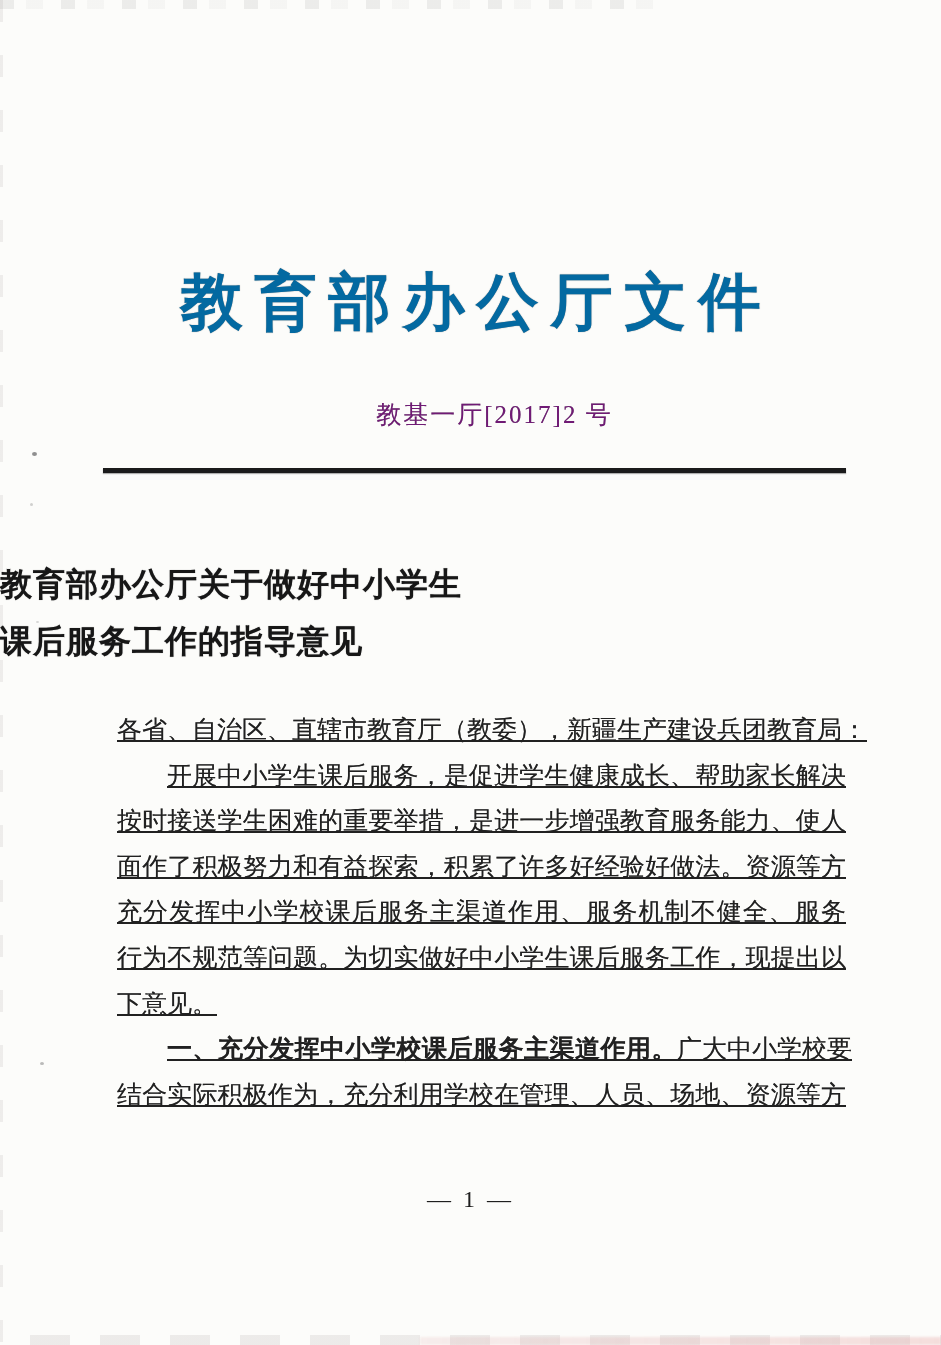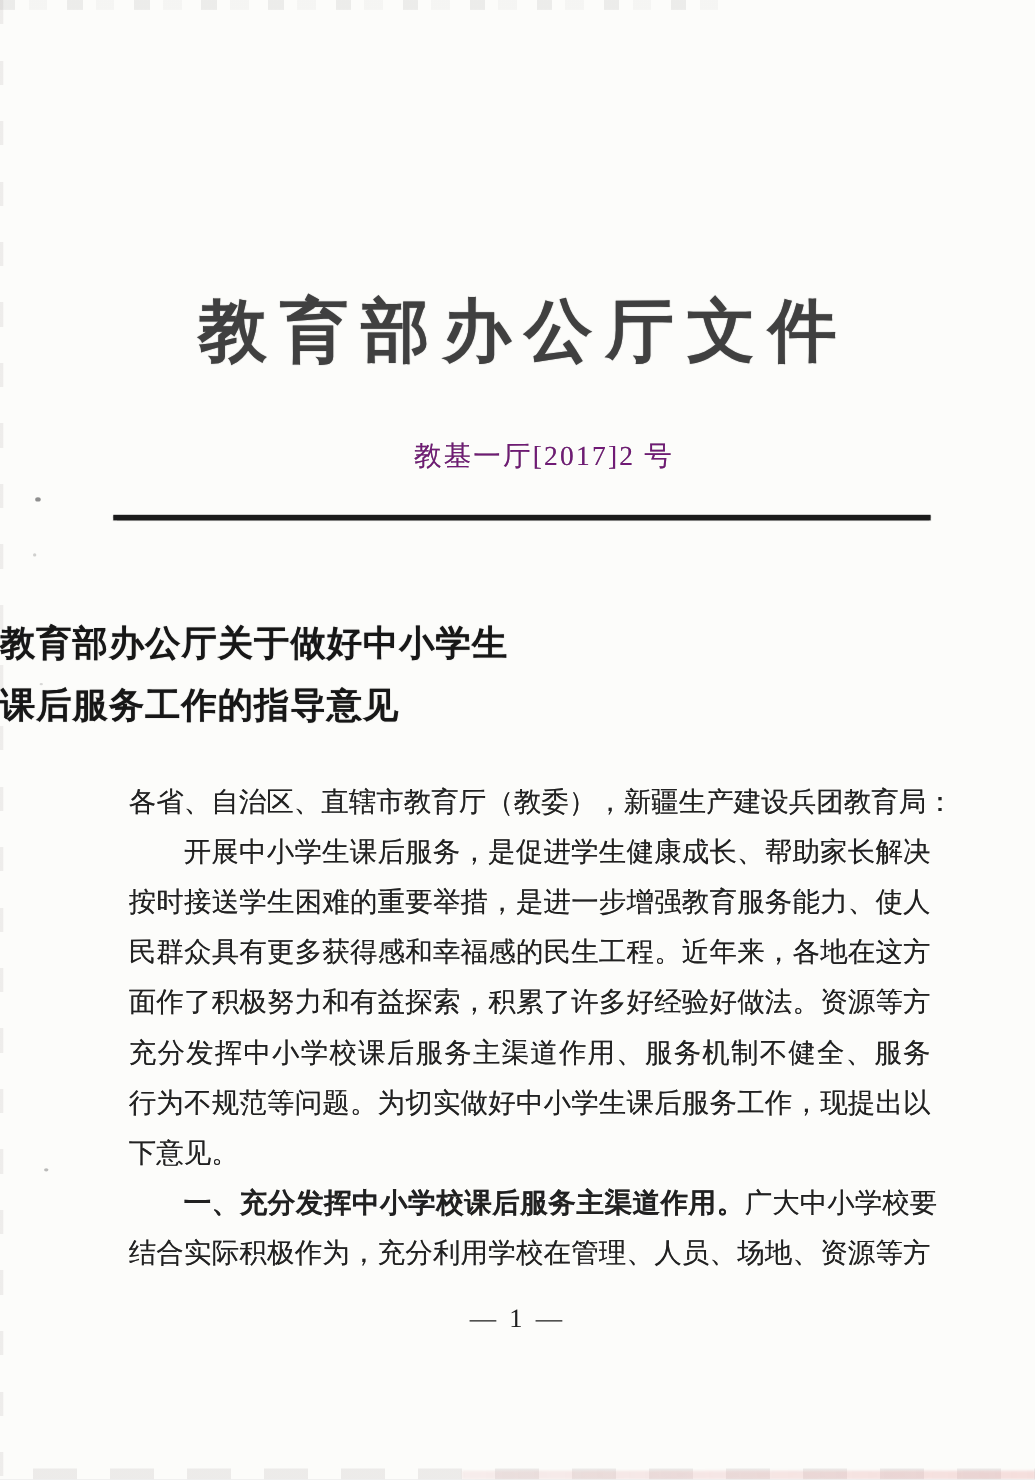--- a/index.html
+++ b/index.html
@@ -63,21 +63,21 @@
   .letterhead {
     position: absolute;
     left: 0; top: 258px;
     width: 100%;
     text-align: center;
     font-size: 62px;
     line-height: 88px;
     font-weight: bold;
     letter-spacing: 12px;
     text-indent: 12px;
-    color: #404040;
+    color: #0369a1;
     text-shadow: 0 0 1px rgba(20,20,20,0.55);
   }
 
   .doc-number {
     position: absolute;
     left: 0; top: 398px;
     width: 100%;
     text-align: center;
     font-size: 25px;
     letter-spacing: 2px;
@@ -110,20 +110,21 @@
 
   
   .body-block {
     position: absolute;
     left: 117px; top: 707px;
     width: 729px;
     font-size: 25px;
     line-height: 45.6px;
     color: #212121;
     text-shadow: 0 0 0.6px rgba(35,35,35,0.55);
+    text-decoration: underline;
   }
   .line {
     text-align: justify;
     text-align-last: justify;
     text-justify: inter-character;
     white-space: nowrap;
   }
   .line.indent { padding-left: 50px; }
   .line.no-justify { text-align: right; text-align-last: left; }
   .bold-heading { font-weight: bold; font-family: "Liberation Sans", "Liberation Serif", sans-serif; letter-spacing: 0.5px; }
@@ -160,21 +161,20 @@
 
   <div class="doc-title">
     <div>教育部办公厅关于做好中小学生</div>
     <div>课后服务工作的指导意见</div>
   </div>
 
   <div class="body-block">
     <div class="line">各省、自治区、直辖市教育厅（教委），新疆生产建设兵团教育局：</div>
     <div class="line indent">开展中小学生课后服务，是促进学生健康成长、帮助家长解决</div>
     <div class="line">按时接送学生困难的重要举措，是进一步增强教育服务能力、使人</div>
-    <div class="line">民群众具有更多获得感和幸福感的民生工程。近年来，各地在这方</div>
     <div class="line">面作了积极努力和有益探索，积累了许多好经验好做法。资源等方</div>
     <div class="line">充分发挥中小学校课后服务主渠道作用、服务机制不健全、服务</div>
     <div class="line">行为不规范等问题。为切实做好中小学生课后服务工作，现提出以</div>
     <div class="line no-justify">下意见。</div>
     <div class="line indent"><span class="bold-heading">一、充分发挥中小学校课后服务主渠道作用。</span><span>广大中小学校要</span></div>
     <div class="line">结合实际积极作为，充分利用学校在管理、人员、场地、资源等方</div>
   </div>
 
   <div class="page-number">— 1 —</div>
 

